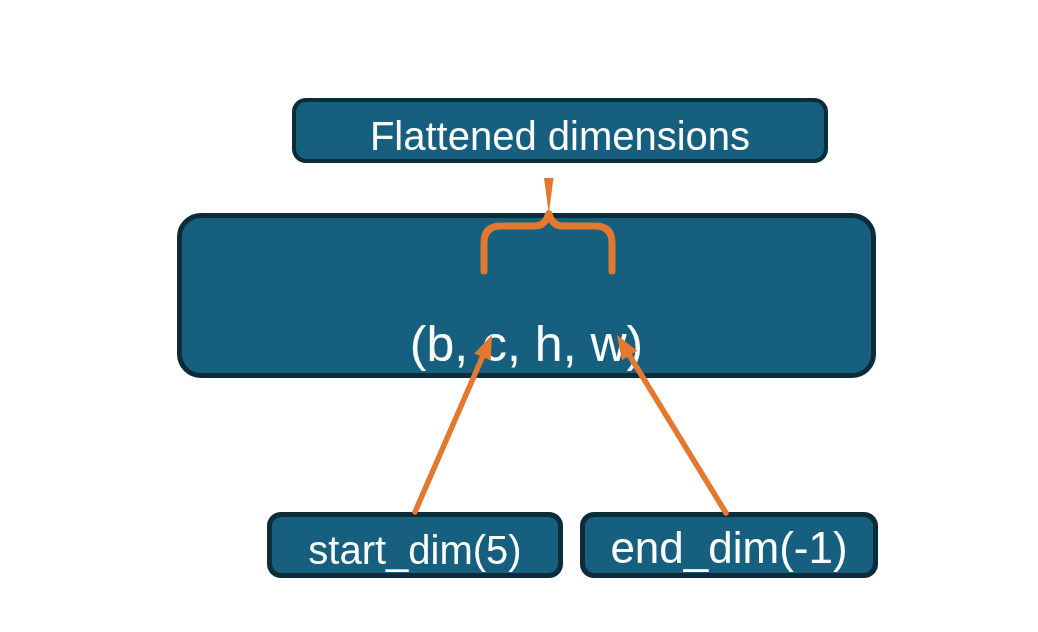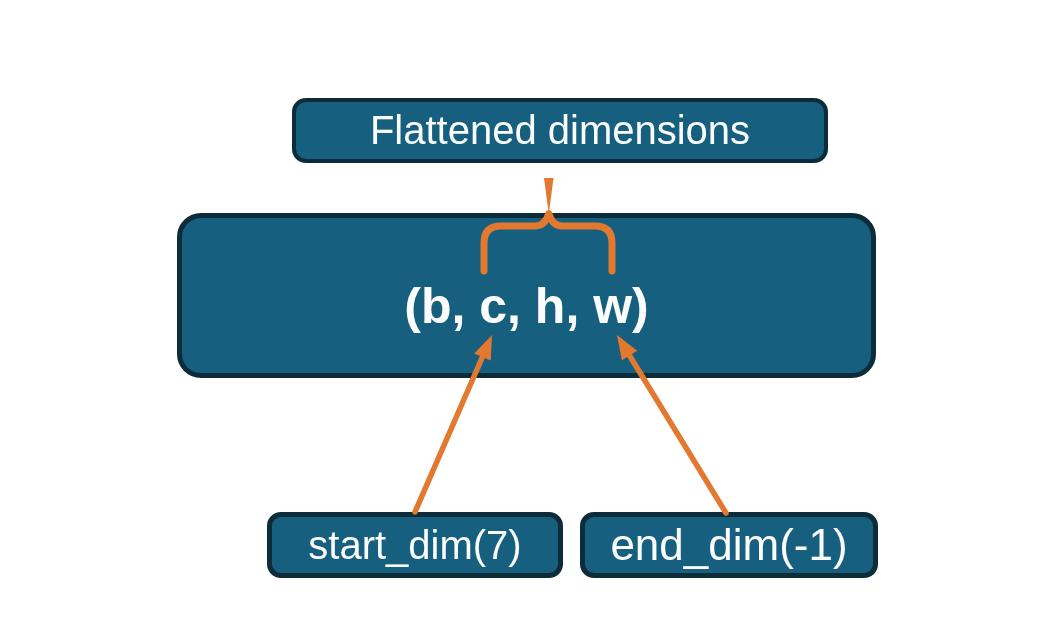--- a/index.html
+++ b/index.html
@@ -19,39 +19,39 @@
     width: 1038px;
     height: 632px;
     background: var(--background);
     overflow: hidden;
   }
   .node {
     position: absolute;
     background: var(--box-fill);
     border: 4px solid var(--box-border);
     display: flex;
-    align-items: center;
+    align-items: flex-end;
     justify-content: center;
     color: var(--text);
     z-index: 1;
   }
   .node-title {
     left: 292px; top: 98px;
     width: 536px; height: 65px;
     border-radius: 14px;
     font-size: 40px;
   }
   .node-tensor {
     left: 177px; top: 213px;
     width: 699px; height: 165px;
     border-radius: 24px;
     border-width: 5px;
     font-size: 50px;
   }
-  .node-tensor .node-label { margin-top: 20px; font-weight: bold; }
+  .node-tensor .node-label { margin-top: 20px; }
   .node-start {
     left: 267px; top: 512px;
     width: 296px; height: 66px;
     border-radius: 14px;
     border-width: 5px;
     font-size: 40px;
   }
   .node-end {
     left: 580px; top: 512px;
     width: 298px; height: 66px;
@@ -82,21 +82,21 @@
 
   <div class="node node-title">
     <span class="node-label">Flattened dimensions</span>
   </div>
 
   <div class="node node-tensor">
     <span class="node-label">(b, c, h, w)</span>
   </div>
 
   <div class="node node-start">
-    <span class="node-label">start_dim(7)</span>
+    <span class="node-label">start_dim(5)</span>
   </div>
 
   <div class="node node-end">
     <span class="node-label">end_dim(-1)</span>
   </div>
 
   <svg class="overlay" viewBox="0 0 1038 632">
 
     <polygon class="orange-fill" points="544,178 553.5,178 548.8,214"></polygon>
 

